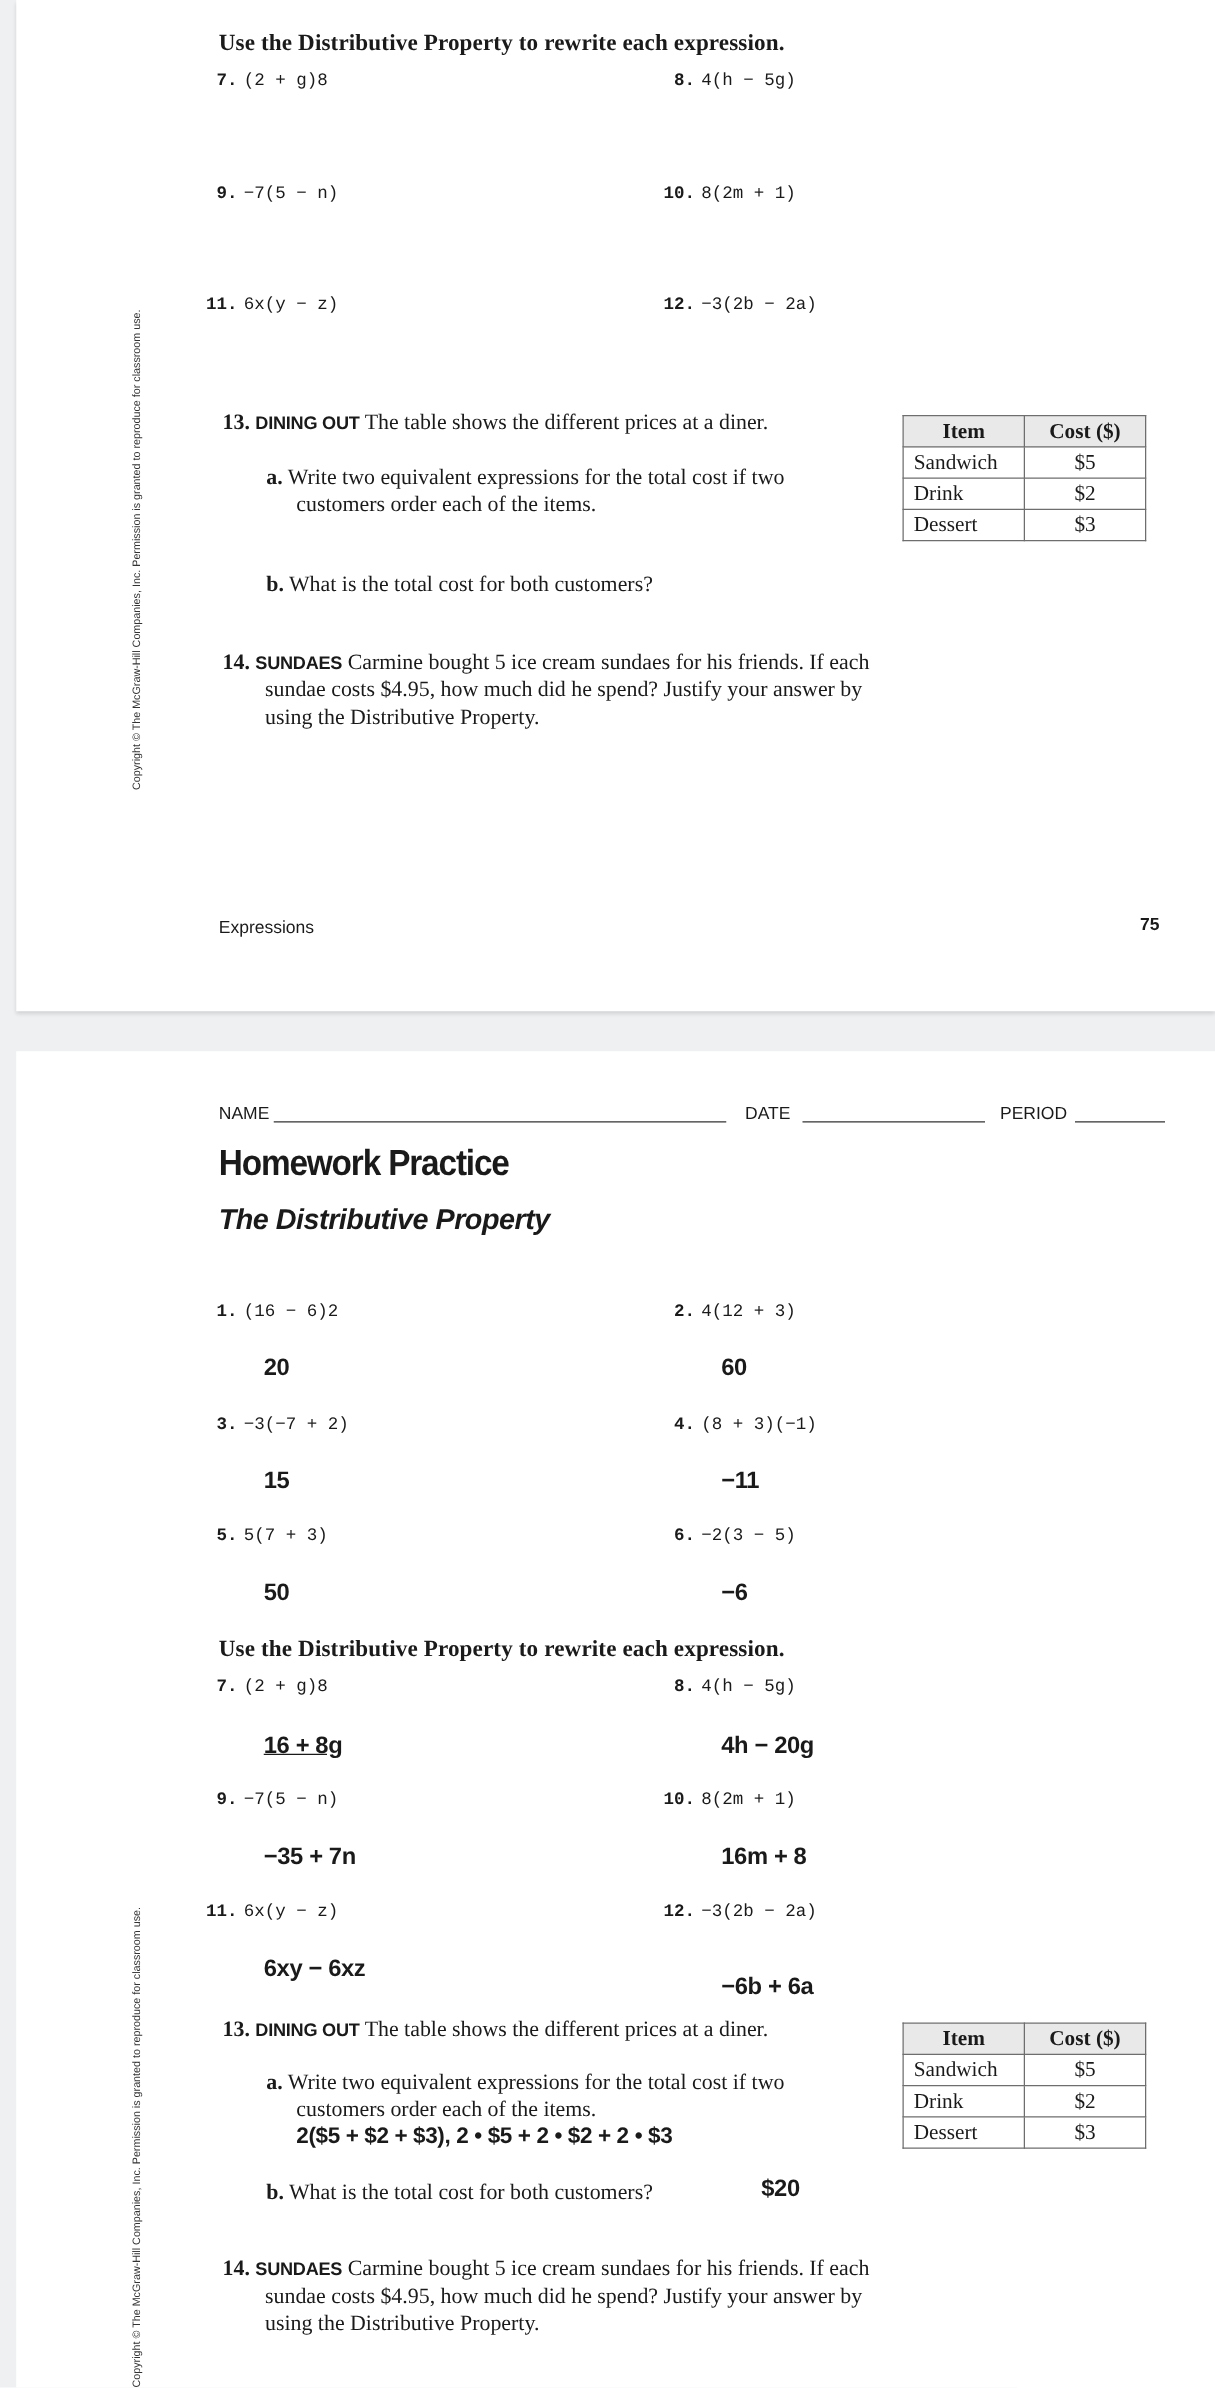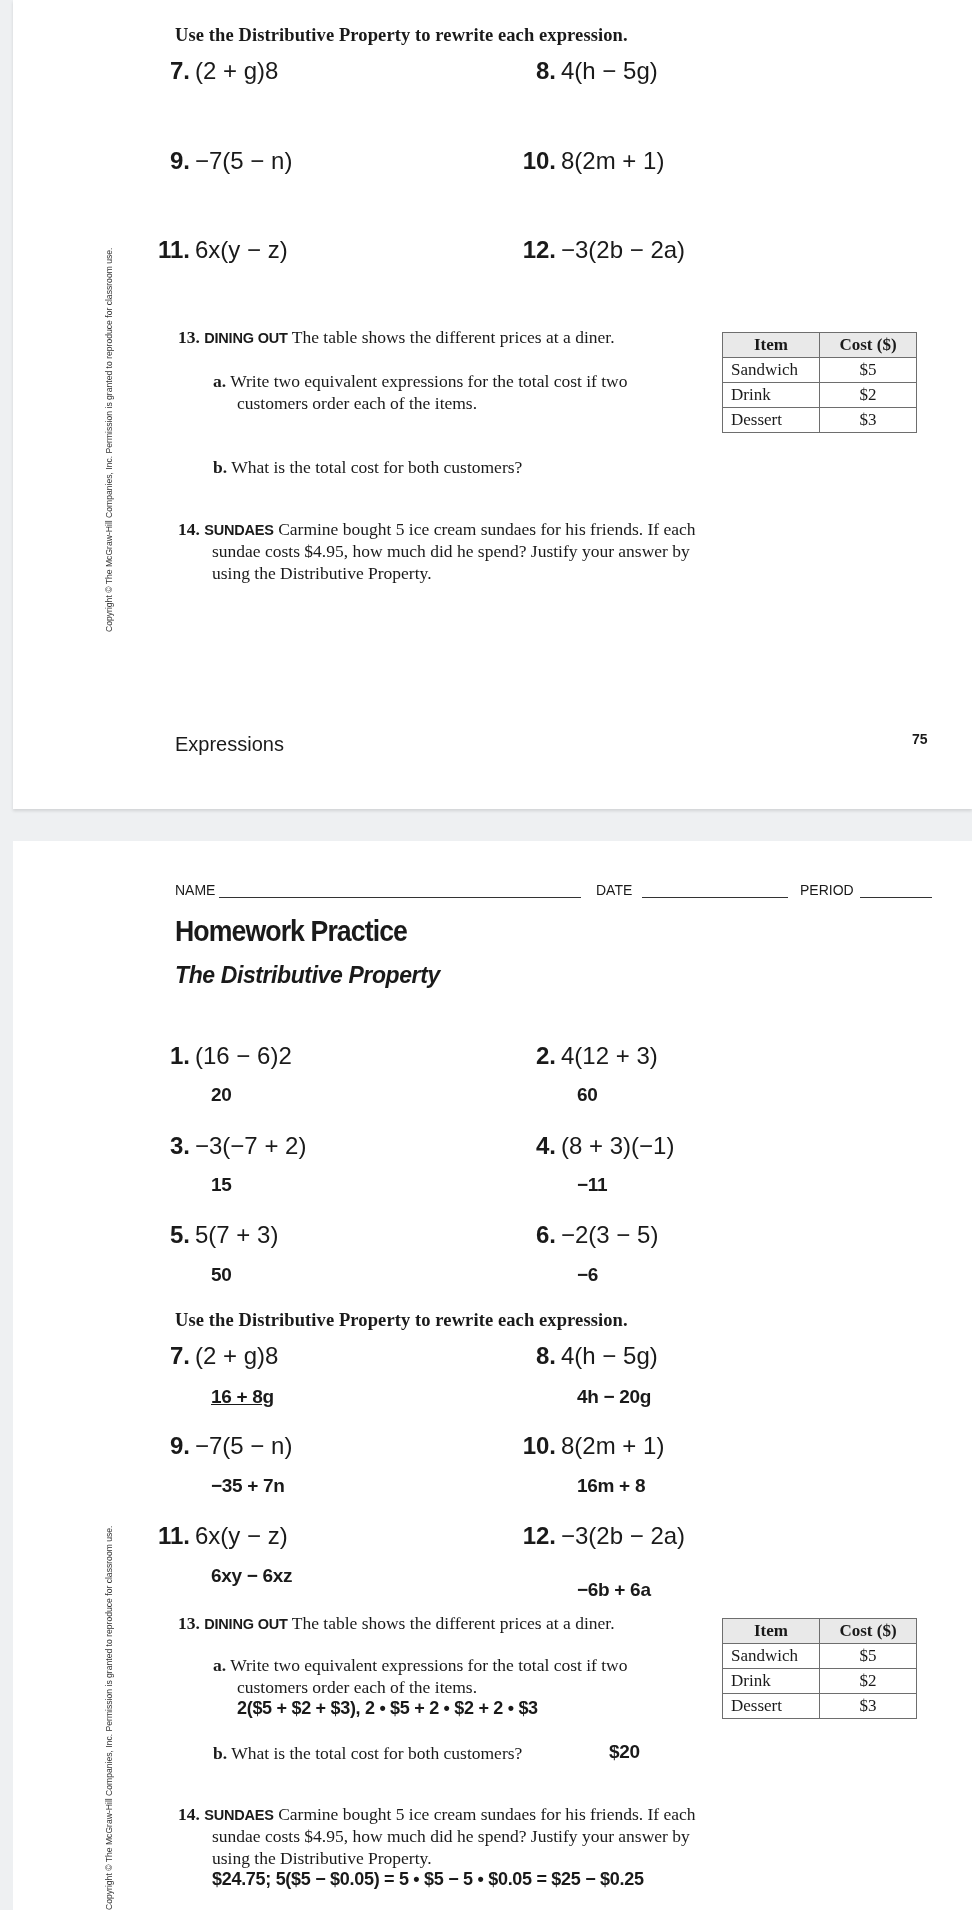--- a/index.html
+++ b/index.html
@@ -3,29 +3,29 @@
 <meta charset="utf-8">
 <style>
   html, body { margin:0; padding:0; }
   body { width:972px; height:1910px; background:#eef0f2; position:relative; overflow:hidden;
          font-family:"DejaVu Serif", serif; color:#1a1a1a; }
   .page { position:absolute; left:13px; right:0; background:#fff; }
   #page-top { top:0; height:809px; box-shadow:0 2px 3px rgba(0,0,0,0.12); }
   #page-bottom { top:841px; height:1338px; }
   .abs { position:absolute; white-space:nowrap; }
   .instr { font-family:"Liberation Serif", serif; font-weight:bold; font-size:18.5px; letter-spacing:0.1px; }
-  .prob { font-family:Liberation Sans, sans-serif; font-size:24px; }
+  .prob { font-family:Liberation Mono, monospace; font-size:14px; }
   .num { font-weight:bold; display:inline-block; text-align:right; width:28px; margin-right:5px; }
   .num-wide { width:34px; }
   .ans { font-family:"Liberation Sans", sans-serif; font-weight:bold; font-size:19px; letter-spacing:-0.3px; }
   .caps { font-family:"Liberation Sans", sans-serif; font-weight:bold; font-size:14.5px; letter-spacing:-0.2px; }
   .text { font-family:"Liberation Serif", serif; font-size:17.5px; line-height:22px; }
   .copyright { position:absolute; font-family:"Liberation Sans", sans-serif; font-size:8.6px; color:#333;
                transform-origin:left top; transform:rotate(-90deg); white-space:nowrap; }
-  .footer-left { font-family:"Liberation Sans", sans-serif; font-size:20px;text-align:right; }
+  .footer-left { font-family:"Liberation Sans", sans-serif; font-size:14px;text-align:right; }
   .footer-right { font-family:"Liberation Sans", sans-serif; font-weight:bold; font-size:14px; }
   table.prices { position:absolute; border-collapse:collapse; font-family:"Liberation Serif", serif; font-size:17px;padding-left:27px; }
   table.prices th, table.prices td { border:1.5px solid #6e6e6e; padding:0 8px; height:24px; line-height:24px; }
   table.prices th { background:#e9e9e9; font-weight:bold; }
   table.prices td.item { text-align:left; width:80px; }
   table.prices td.cost, table.prices th.cost { text-align:center; width:80px; }
   table.prices th.item { text-align:center; }
   .hdr-field { font-family:"Liberation Sans", sans-serif; font-size:14px; }
   .line { display:inline-block; border-bottom:1.3px solid #333; height:14px; vertical-align:bottom; margin-left:4px; }
   .hw-title { font-family:"Liberation Sans", sans-serif; font-weight:bold; font-size:29px; letter-spacing:-1px; transform:scaleX(0.92); transform-origin:left; }
@@ -147,14 +147,13 @@
     <tr>
           <td class="item">Dessert</td>
           <td class="cost">$3</td>
         </tr>
   </tbody>
     </table>
 
   <div class="abs text" style="left:165px; top:962px;"><b>14.</b> <span class="caps">SUNDAES</span> <span>Carmine bought 5 ice cream sundaes for his friends. If each</span></div>
   <div class="abs text" style="left:199px; top:984px;">sundae costs $4.95, how much did he spend? Justify your answer by</div>
   <div class="abs text" style="left:199px; top:1006px;">using the Distributive Property.</div>
-  <div class="abs ans" style="left:199px; top:1028px; font-size:18px;">$24.75; 5($5 − $0.05) = 5 • $5 − 5 • $0.05 = $25 − $0.25</div>
 </div>
 
 </body></html>

